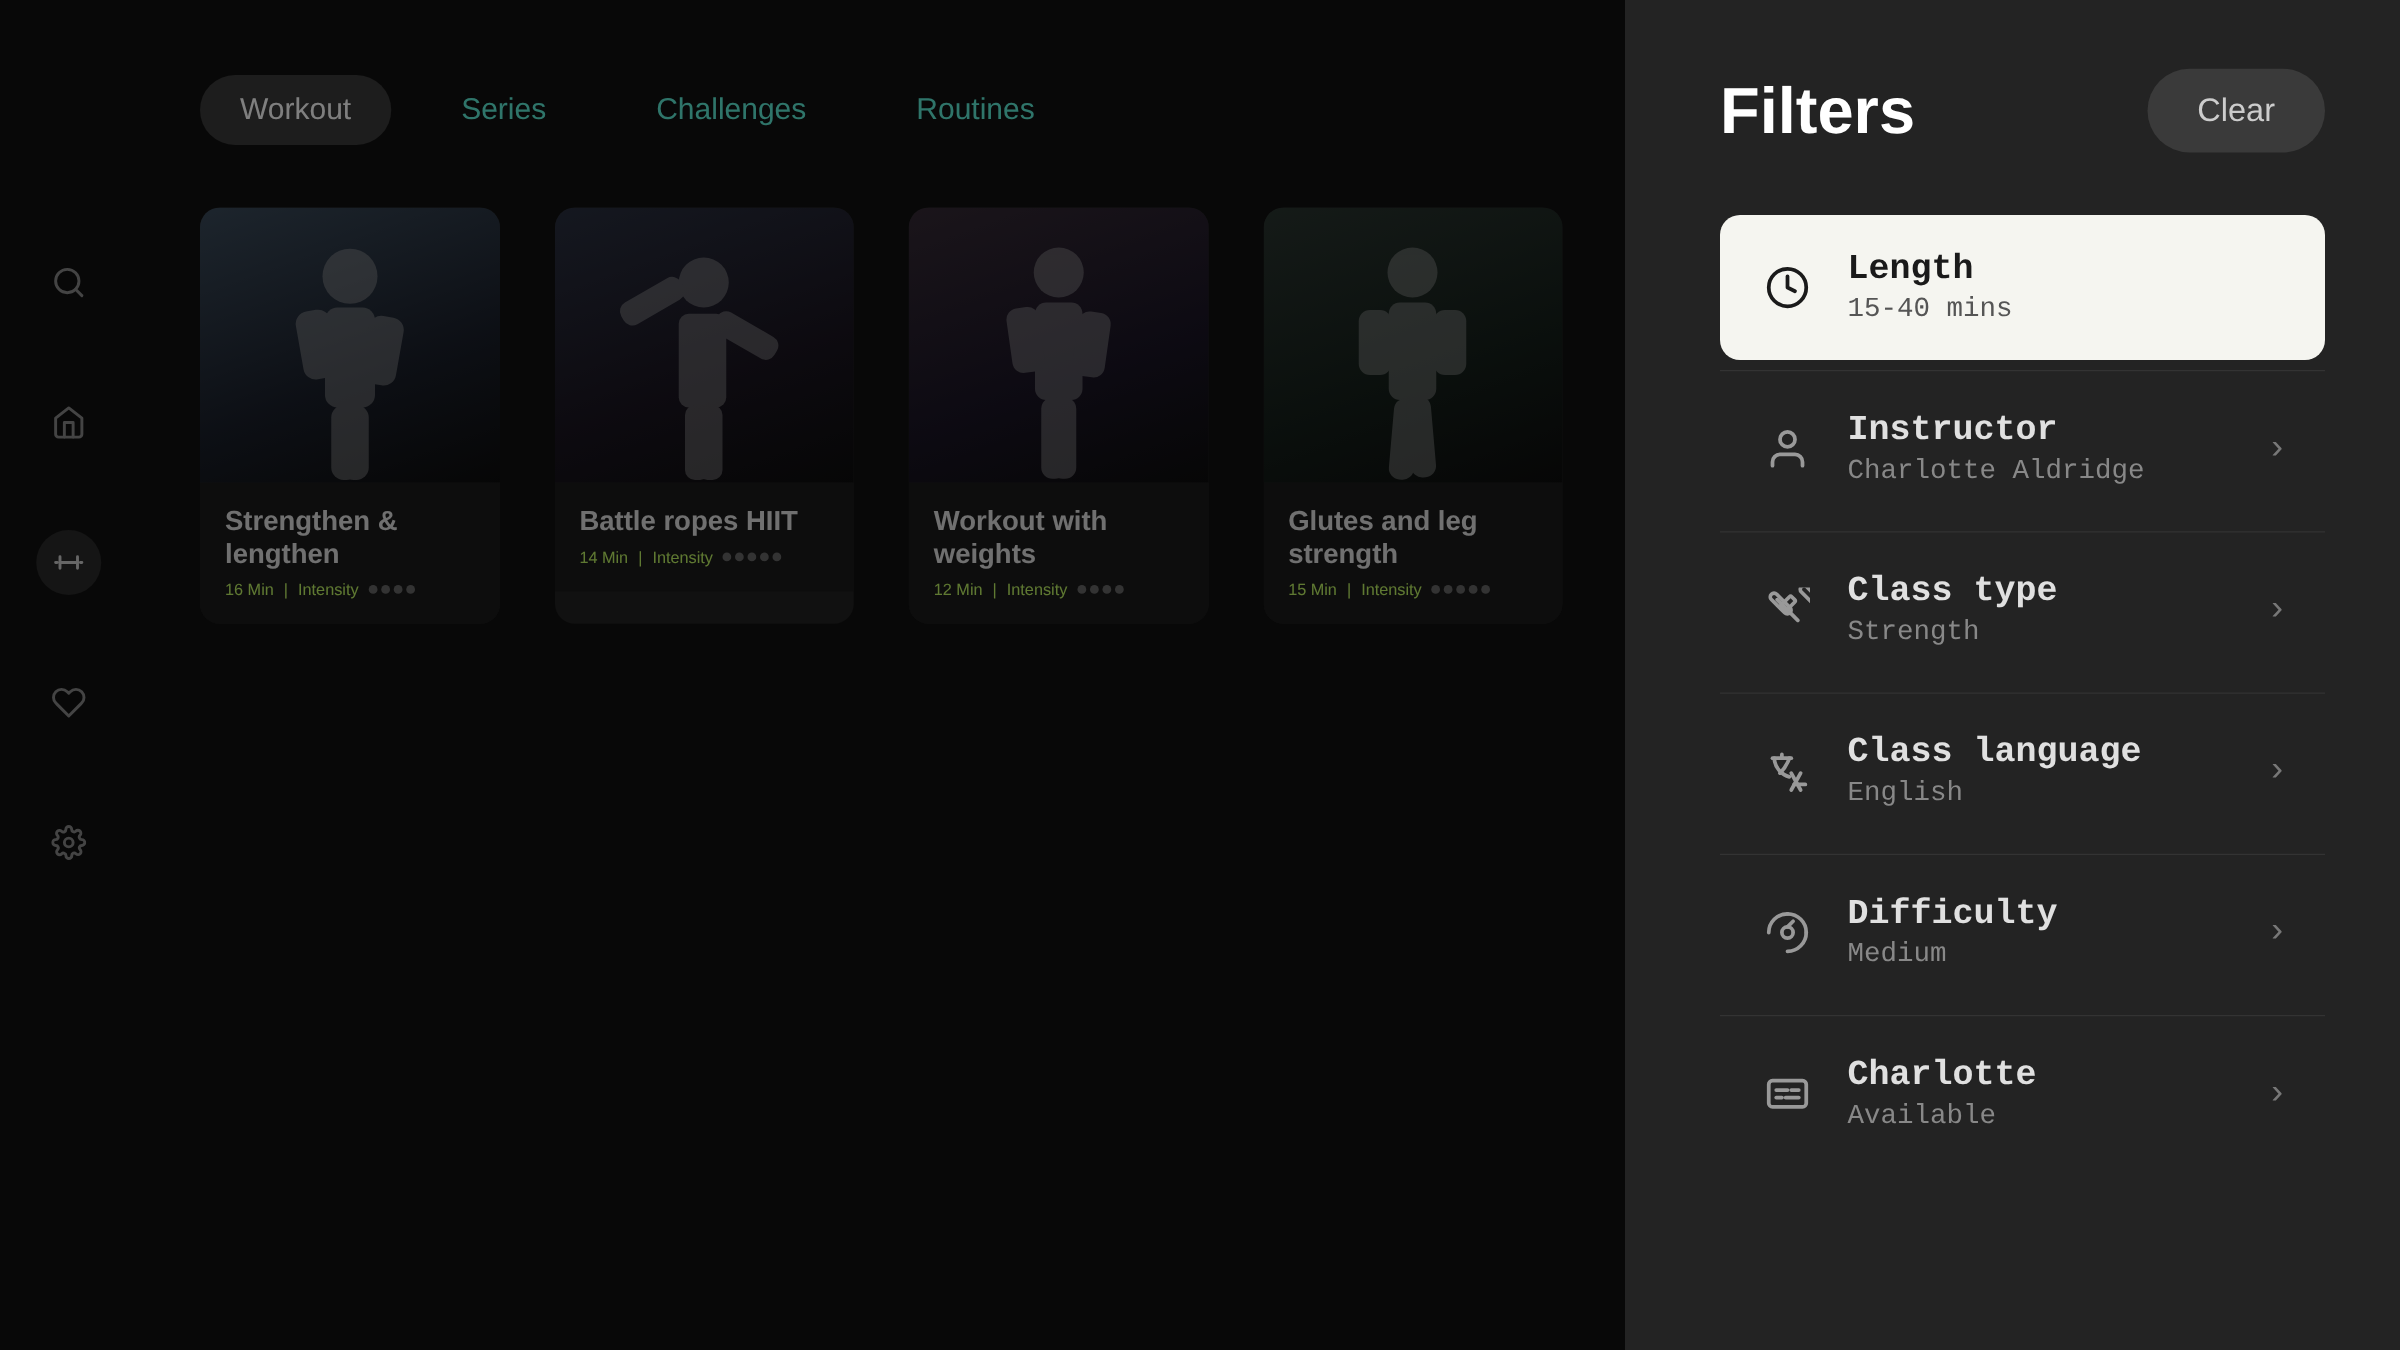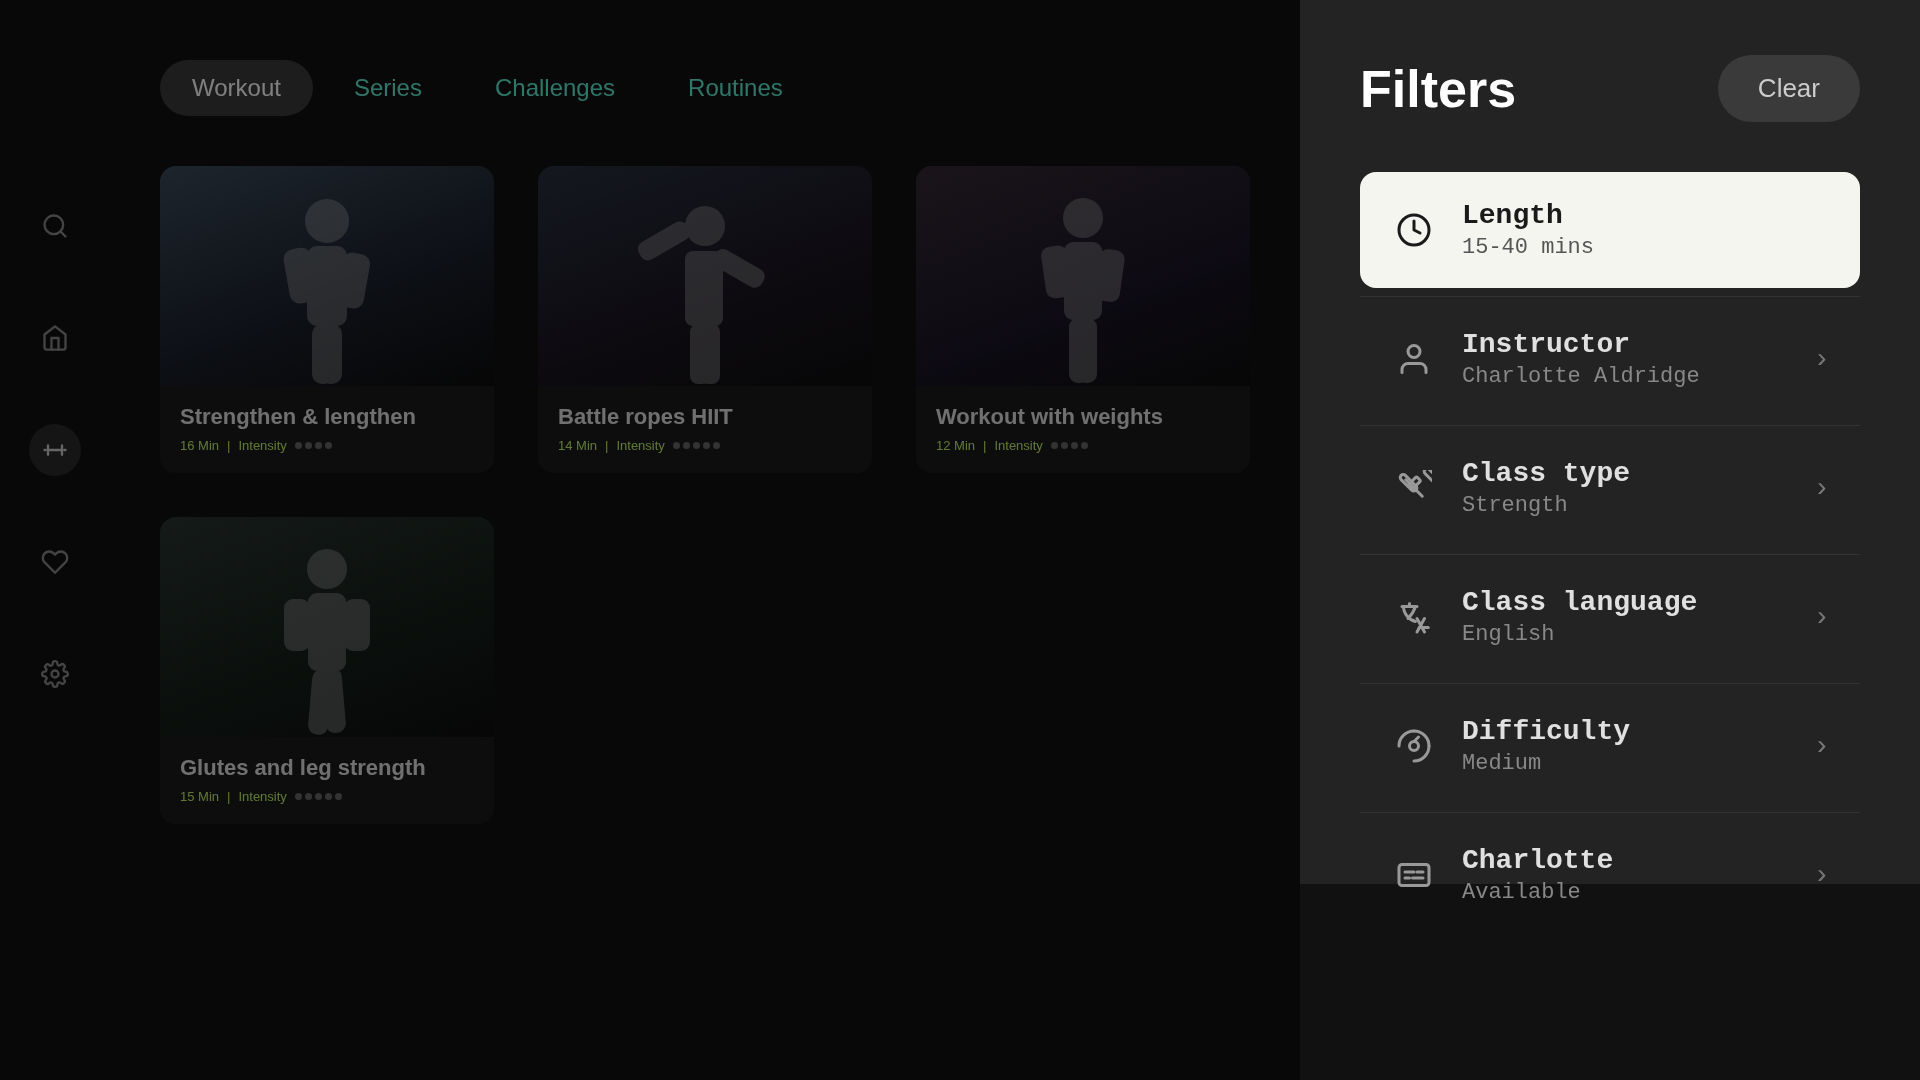--- a/index.html
+++ b/index.html
@@ -49,42 +49,42 @@
       height: 1080px;
       background: #111111;
       padding: 60px 50px 0 50px;
       overflow: hidden;
     }
 
     
     .tabs {
       display: flex;
       align-items: center;
-      gap: 9px;
+      gap: 24px;
       margin-bottom: 50px;
     }
     .tab {
       padding: 14px 32px;
       border-radius: 50px;
       font-size: 24px;
       font-weight: 500;
       cursor: pointer;
       color: #5eead4;
       background: transparent;
       border: none;
     }
     .tab.active {
       background: #3a3a3a;
       color: #ffffff;
     }
 
     
     .workout-grid {
       display: grid;
-      grid-template-columns: repeat(3, 1fr);
+      grid-template-columns: repeat(4, 1fr);
       gap: 44px;
     }
     .workout-card {
       border-radius: 16px;
       overflow: hidden;
       position: relative;
       cursor: pointer;
       background: #222;
     }
     .card-image-placeholder {
@@ -130,24 +130,24 @@
     .dot {
       width: 7px;
       height: 7px;
       border-radius: 50%;
       background: #666;
     }
 
     
     .filter-panel {
       width: 620px;
-      height: 884px;
+      height: 1080px;
       background: #232323;
       flex-shrink: 0;
-      padding: 55px 60px 0 60px;
+      padding: 55px 60px 0 76px;
       position: relative;
       z-index: 20;
     }
     .filter-header {
       display: flex;
       align-items: center;
       justify-content: space-between;
       margin-bottom: 50px;
     }
     .filter-title {

